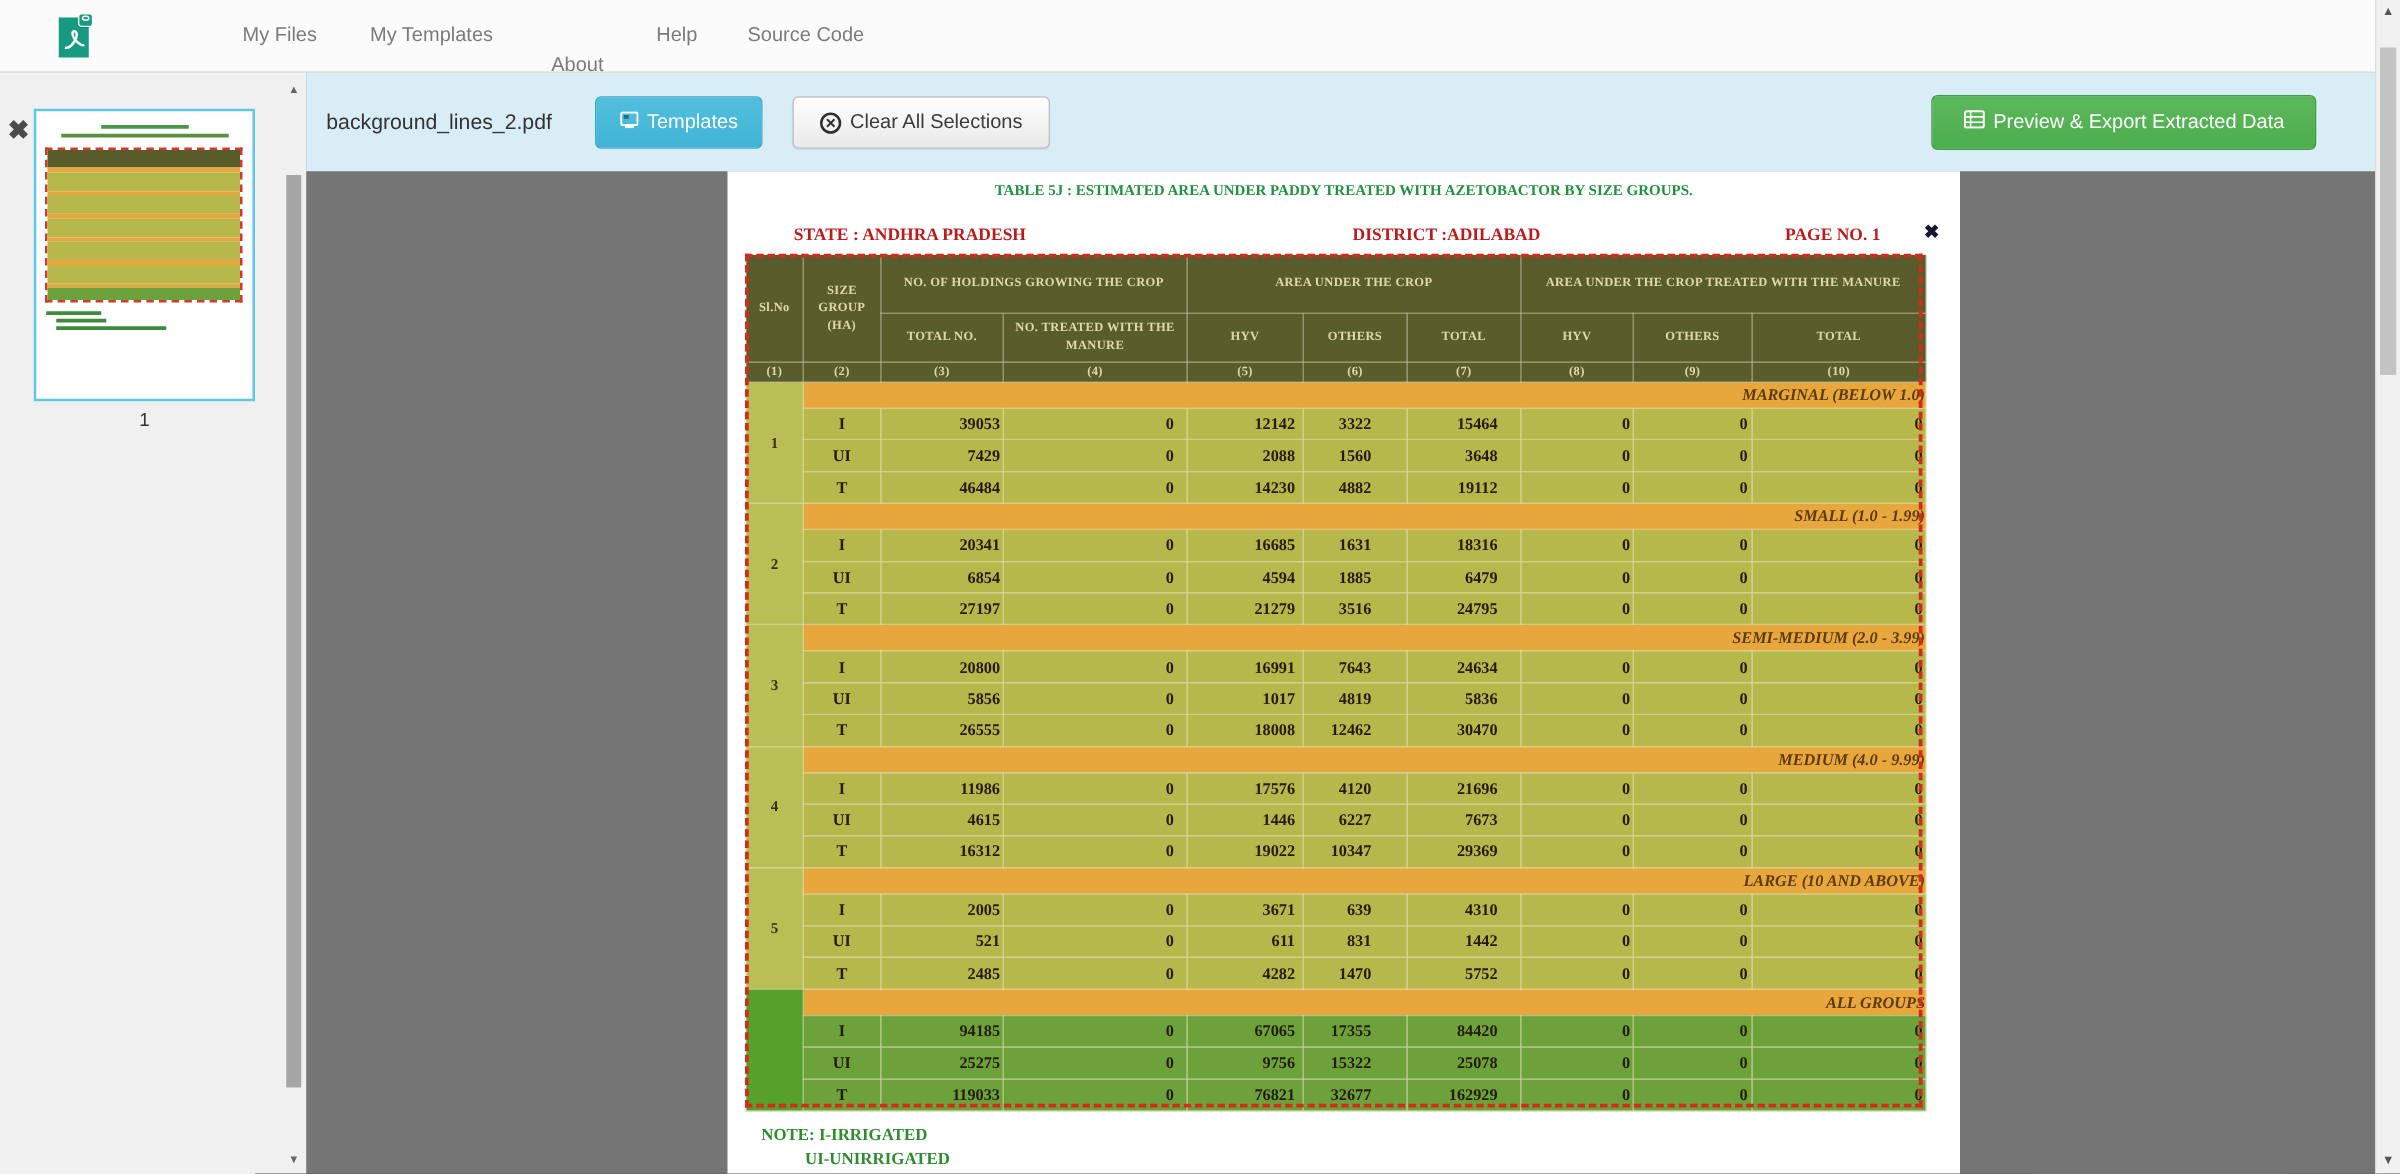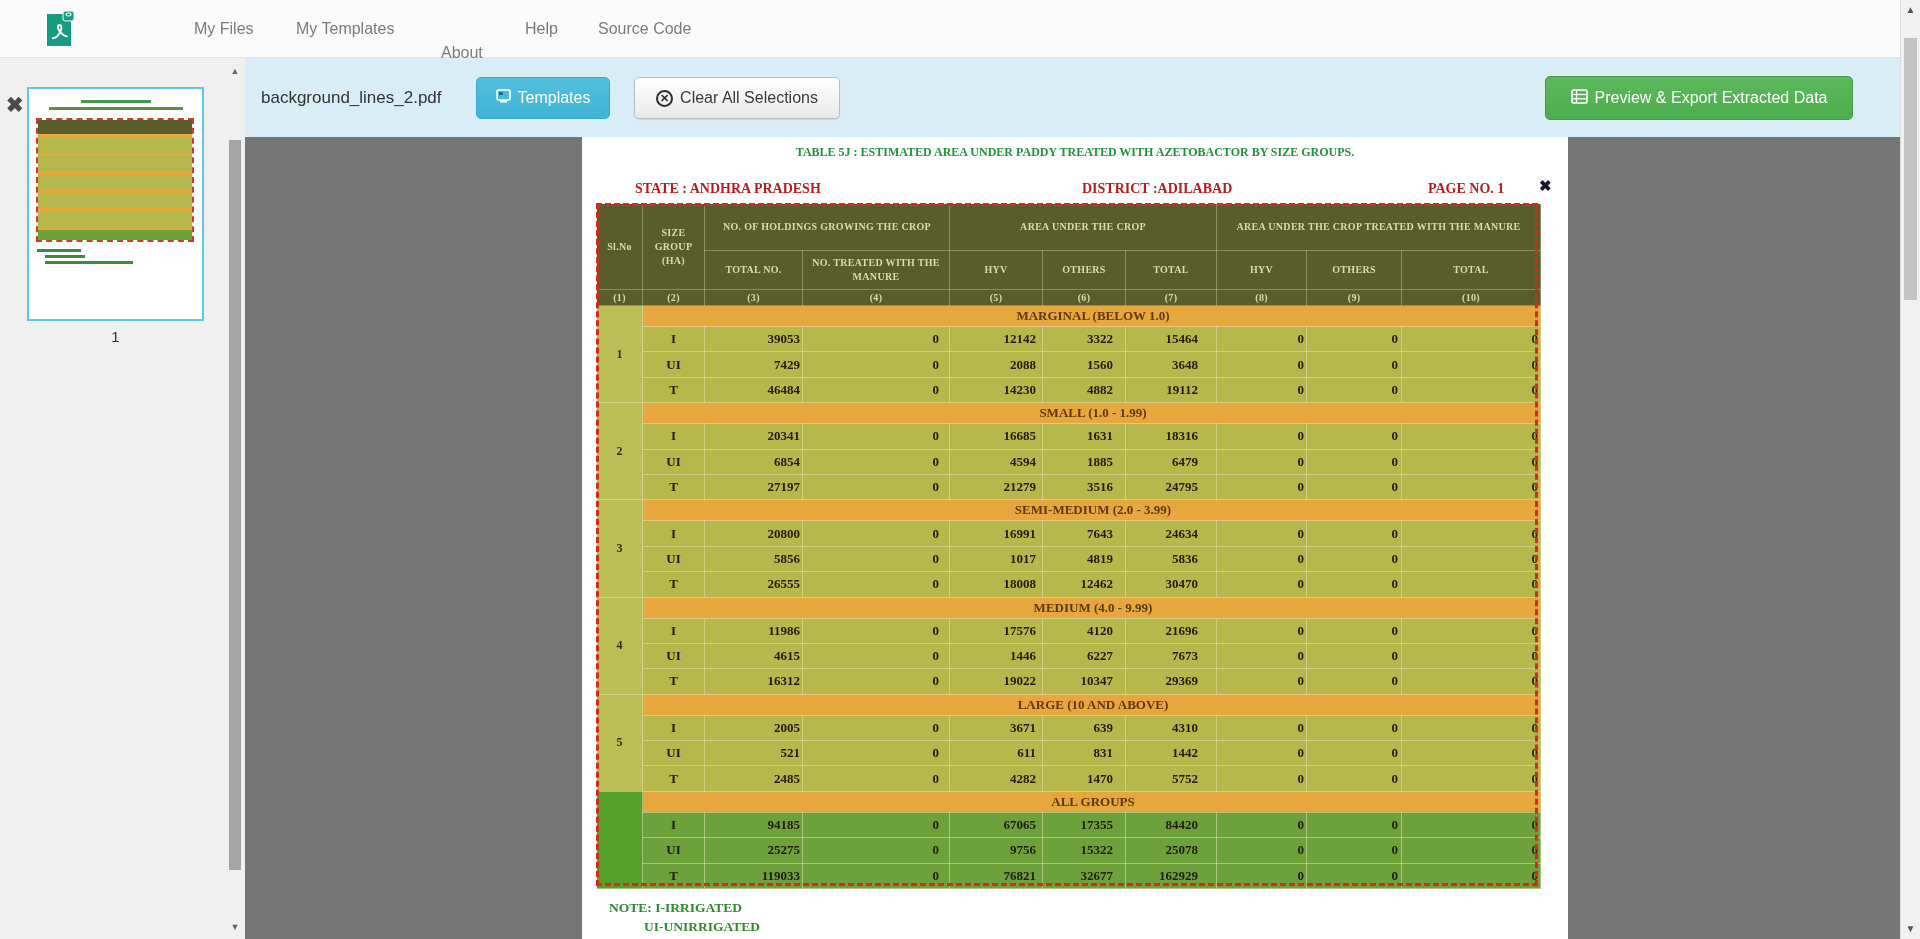--- a/index.html
+++ b/index.html
@@ -77,30 +77,30 @@
 
   
   table.xt{position:absolute;left:14px;top:66px;width:944px;border-collapse:collapse;
        table-layout:fixed;font-family:"Liberation Serif",serif;}
   .xt th{background:#595d2c;color:#ded8ad;font-weight:bold;font-size:10px;
        border:1px solid rgba(222,215,173,.4);padding:1px 2px;line-height:1.4;letter-spacing:.3px;}
   .xt tr.h1 th{height:44px;} .xt tr.h2 th{height:36px;} .xt tr.h3 th{height:15px;padding:0;}
   .xt td{border:1px solid rgba(228,222,180,.55);box-sizing:border-box;}
   .xt tr.band{height:21px;}
   .xt td.bandcell{background:#e8a73c;color:#5c3a0d;font-size:13px;font-weight:bold;
-       text-align:center;padding:0 0 0 3px;}
+       text-align:right;padding:0 0 0 3px;font-style:italic;}
   .xt td.slno{background:#b9bf55;text-align:center;font-size:12px;font-weight:bold;color:#3a2c12;}
   .xt tr.band.hl td.slno{background:#55a12c;}
   .xt tr.data{height:25.4px;}
   .xt tr.data td{background:#b7b84b;color:#241b0c;font-weight:bold;font-size:13px;}
   .xt tr.data.hl td{background:#6da23b;}
   .xt td.lbl{text-align:center;}
   .xt td.num{text-align:right;}
   .xt td.c3{padding-right:2px;} .xt td.c4{padding-right:10px;} .xt td.c5{padding-right:6px;}
-  .xt td.c6{padding-right:12px;} .xt td.c7{padding-right:18px;} .xt td.c8{padding-right:2px;}
+  .xt td.c6{padding-right:28px;} .xt td.c7{padding-right:18px;} .xt td.c8{padding-right:2px;}
   .xt td.c9{padding-right:3px;} .xt td.c10{padding-right:2px;}
 
   .selection{position:absolute;left:14px;top:66px;width:942px;height:683px;
        border:3px dashed #d22b1f;box-sizing:border-box;pointer-events:none;}
 </style>
 </head>
 <body>
 
 <div class="stage">
 

